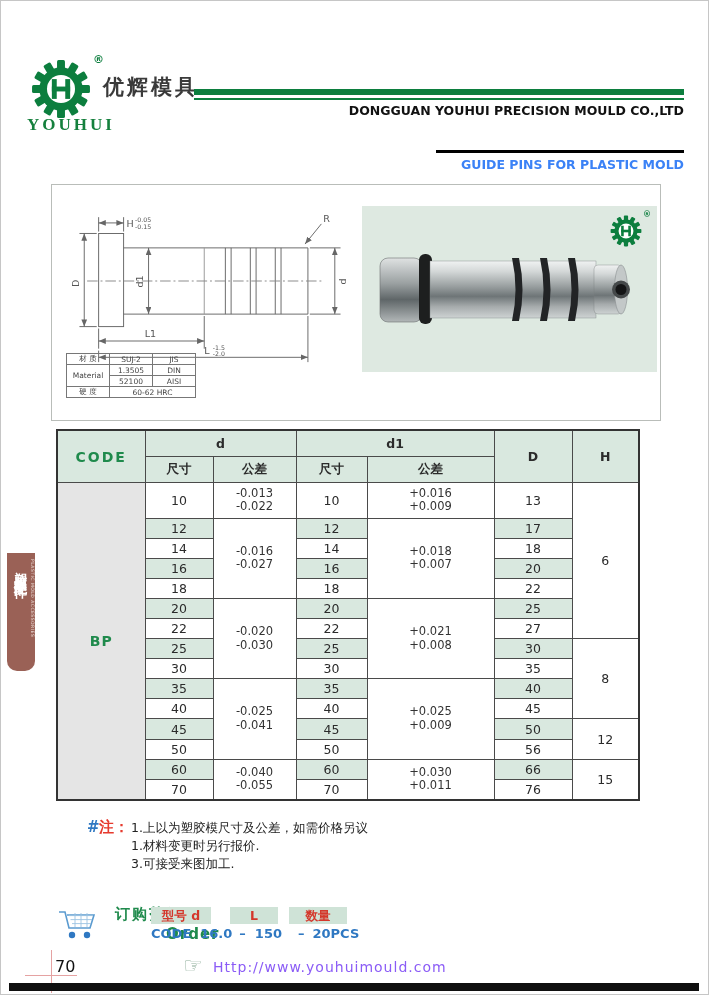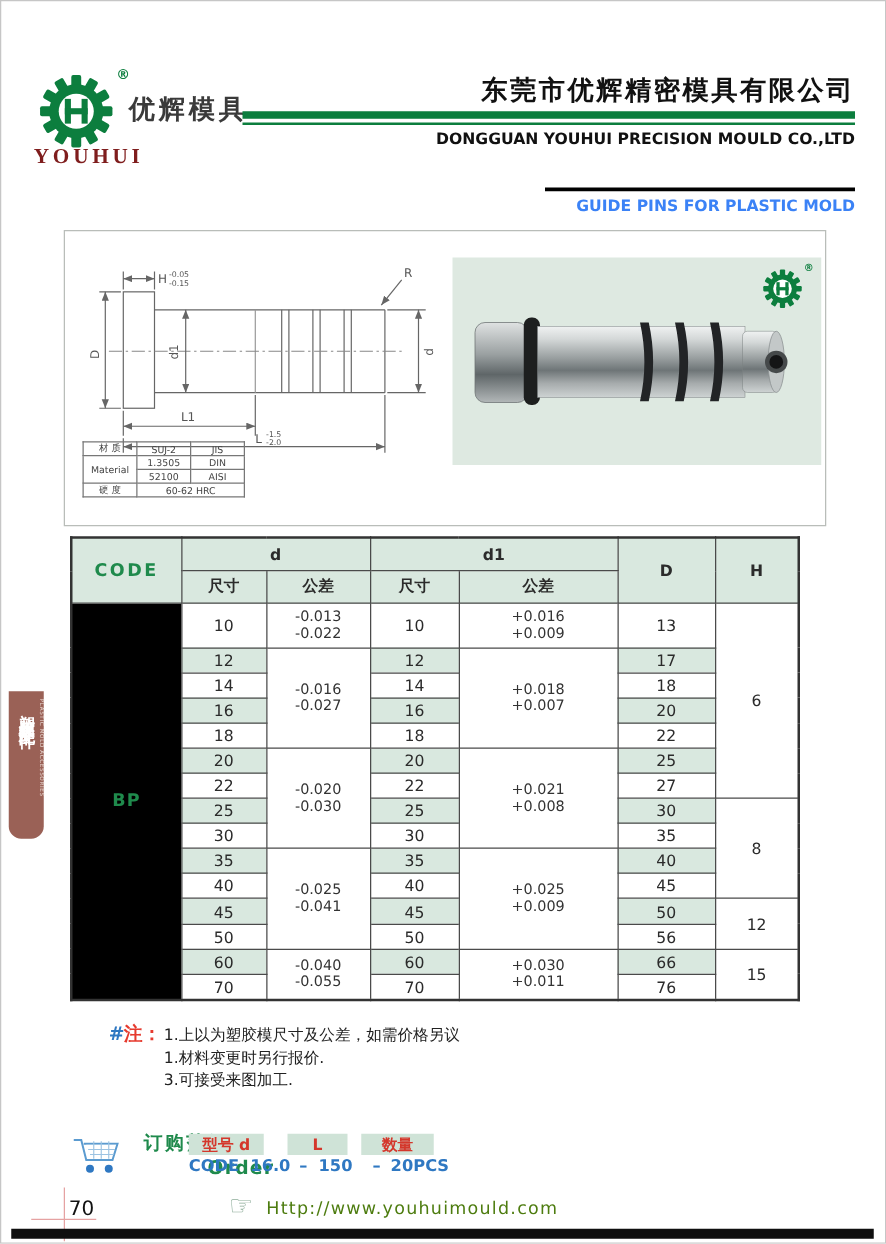--- a/index.html
+++ b/index.html
@@ -5,21 +5,21 @@
   html,body{margin:0;padding:0;background:#e9e9e9;}
   .page{position:relative;width:709px;height:995px;background:#ffffff;
         border:1px solid #c6c6c6;box-sizing:border-box;overflow:hidden;
         font-family:"DejaVu Sans","Liberation Sans",sans-serif;color:#222;}
 
   
   .logo-gear{position:absolute;left:28px;top:56px;}
   .logo-reg{position:absolute;left:92px;top:52px;font-size:11px;color:#0c7e3e;font-weight:bold;}
   .brand-cn{position:absolute;left:102px;top:72px;font-size:21px;font-weight:bold;color:#3a3a3a;letter-spacing:3px;}
   .brand-en{position:absolute;left:26px;top:114px;font-size:17px;font-weight:bold;
-            font-family:"Liberation Serif","DejaVu Serif",serif;color:#7f1d1d;letter-spacing:3px;}
+            font-family:"Liberation Serif","DejaVu Serif",serif;color:#15803d;letter-spacing:3px;}
   .company-cn{position:absolute;right:24px;top:57px;font-size:21px;font-weight:bold;color:#111;letter-spacing:2px;}
   .gline1{position:absolute;left:193px;right:24px;top:88px;height:6px;background:#0c7e3e;}
   .gline2{position:absolute;left:193px;right:24px;top:97px;height:2px;background:#0c7e3e;}
   .company-en{position:absolute;right:24px;top:102px;font-size:12.5px;font-weight:bold;color:#111;}
   .title-cn{position:absolute;right:26px;top:124px;font-size:19px;font-weight:bold;font-style:italic;color:#000;letter-spacing:1px;}
   .title-line{position:absolute;right:24px;width:248px;top:149px;height:3px;background:#000;}
   .title-en{position:absolute;right:24px;top:156px;font-size:12.5px;font-weight:bold;color:#3b82f6;}
 
   
   .draw-box{position:absolute;left:50px;top:183px;width:610px;height:237px;border:1px solid #b9bdb9;box-sizing:border-box;}
@@ -68,21 +68,21 @@
   .oexample{position:absolute;left:150px;top:925px;font-size:13px;color:#2f78c2;font-weight:bold;display:flex;}
   .oexample span{display:inline-block;}
   .oe0{margin-right:9px;} .oe1{margin-right:7px;} .oe2{margin-right:9px;}
   .oe3{margin-right:16px;} .oe4{margin-right:8px;}
 
   
   .cross-h{position:absolute;left:24px;top:974px;width:52px;height:1px;background:#e5a2a2;}
   .cross-v{position:absolute;left:50px;top:949px;width:1px;height:43px;background:#e5a2a2;}
   .pageno{position:absolute;left:54px;top:956px;font-size:16px;color:#111;}
   .hand-icon{position:absolute;left:182px;top:952px;font-size:22px;color:#8fae9b;}
-  .url{position:absolute;left:212px;top:958px;font-size:14px;color:#4d7c0f;letter-spacing:1px;}
+  .url{position:absolute;left:212px;top:958px;font-size:14px;color:#8b5cf6;letter-spacing:1px;}
   .blackbar{position:absolute;left:8px;right:9px;bottom:3px;height:8px;background:#0f0f0f;}
 </style>
 </head>
 <body>
 
 <div class="page">
 
   <svg width="0" height="0" style="position:absolute" aria-hidden="true">
     <defs>
       <g id="gearH">
@@ -114,21 +114,20 @@
     </defs>
   </svg>
 
   <svg class="logo-gear" viewBox="-21 -21 42 42" width="64" height="64">
       <use href="#gearH"></use>
     </svg>
   <span class="logo-reg">®</span>
   <div class="brand-cn">优辉模具</div>
   <div class="brand-en">YOUHUI</div>
 
-  <div class="company-cn">东莞市优辉精密模具有限公司</div>
   <div class="gline1"></div>
   <div class="gline2"></div>
   <div class="company-en">DONGGUAN YOUHUI PRECISION MOULD CO.,LTD</div>
 
   <div class="title-line"></div>
   <div class="title-en">GUIDE  PINS FOR PLASTIC MOLD</div>
 
   <div class="draw-box">
 
     <svg class="draw-svg" viewBox="0 0 312 175" width="300" height="168" stroke="#666" stroke-width="1" fill="none">
@@ -263,21 +262,21 @@
       <td class="hdr" rowspan="2">H</td>
     </tr>
     <tr>
       <td class="hdr">尺寸</td>
       <td class="hdr">公差</td>
       <td class="hdr">尺寸</td>
       <td class="hdr">公差</td>
     </tr>
 
     <tr>
-      <td class="codeval" rowspan="15" style="background:#000000">BP</td>
+      <td class="codeval" rowspan="15" style="background:#e5e5e5">BP</td>
       <td>10</td>
       <td class="tol">
         <div>-0.013</div>
         <div>-0.022</div>
       </td>
       <td>10</td>
       <td class="tol">
         <div>+0.016</div>
         <div>+0.009</div>
       </td>

